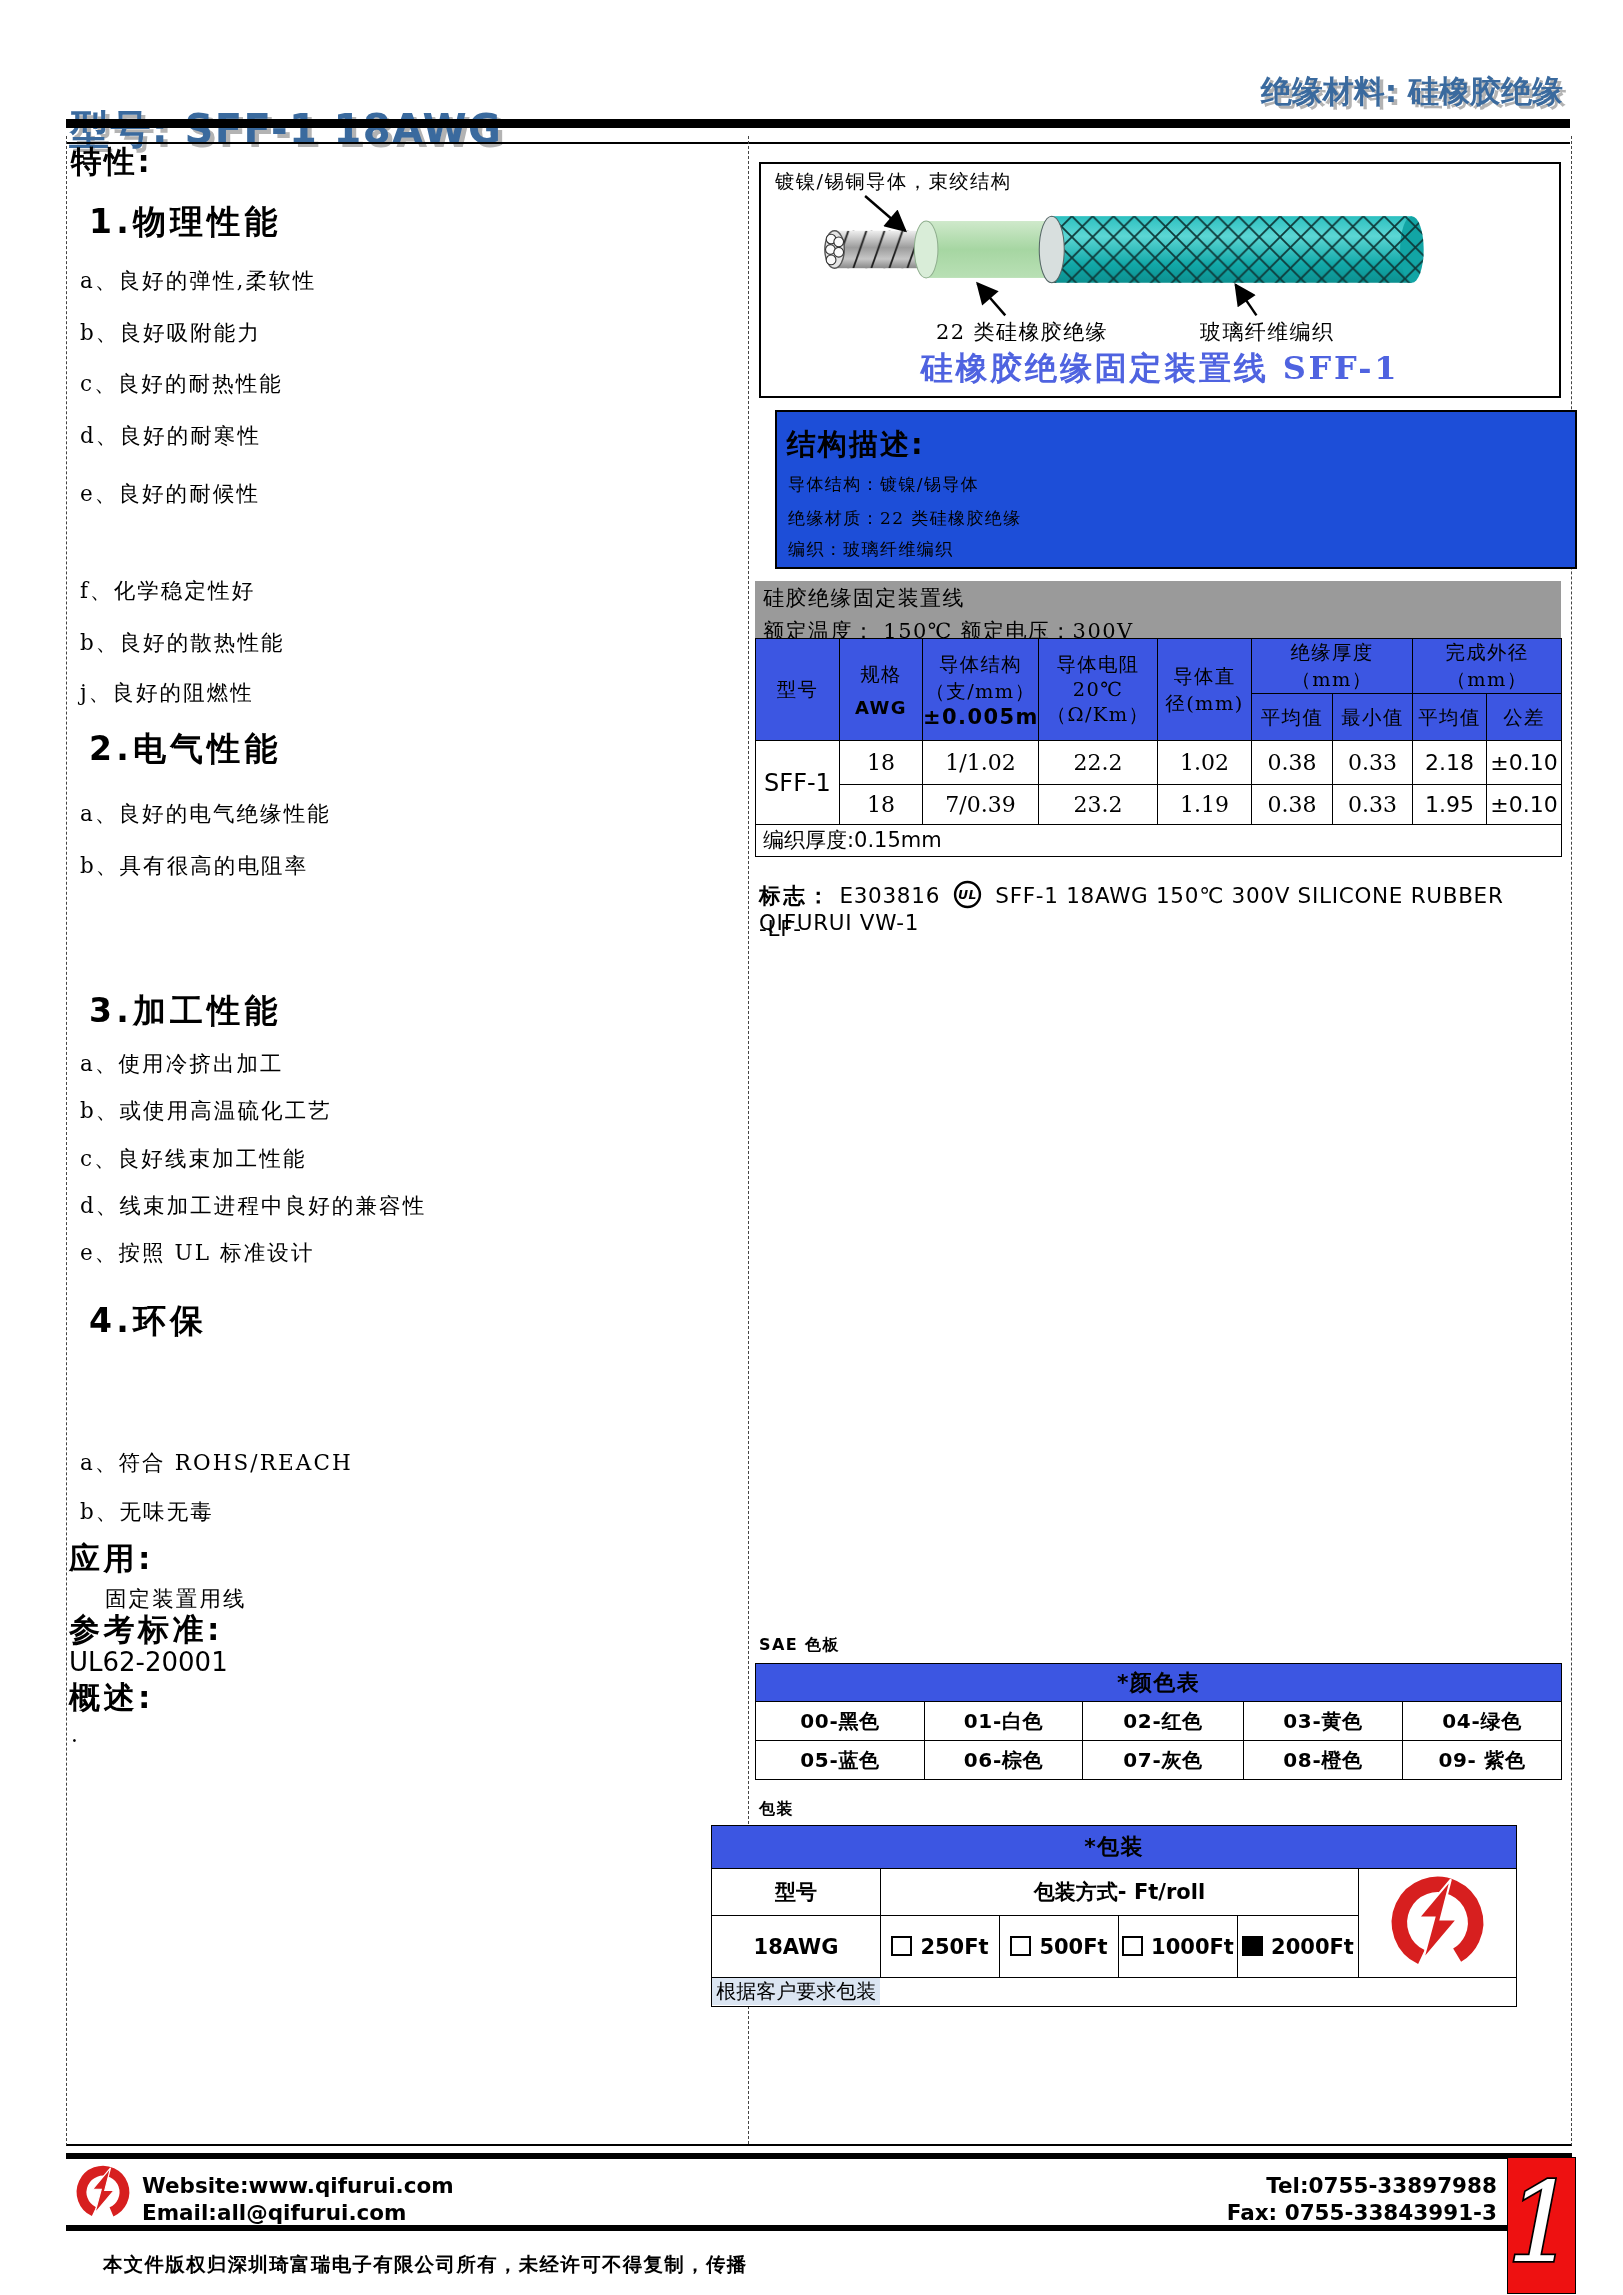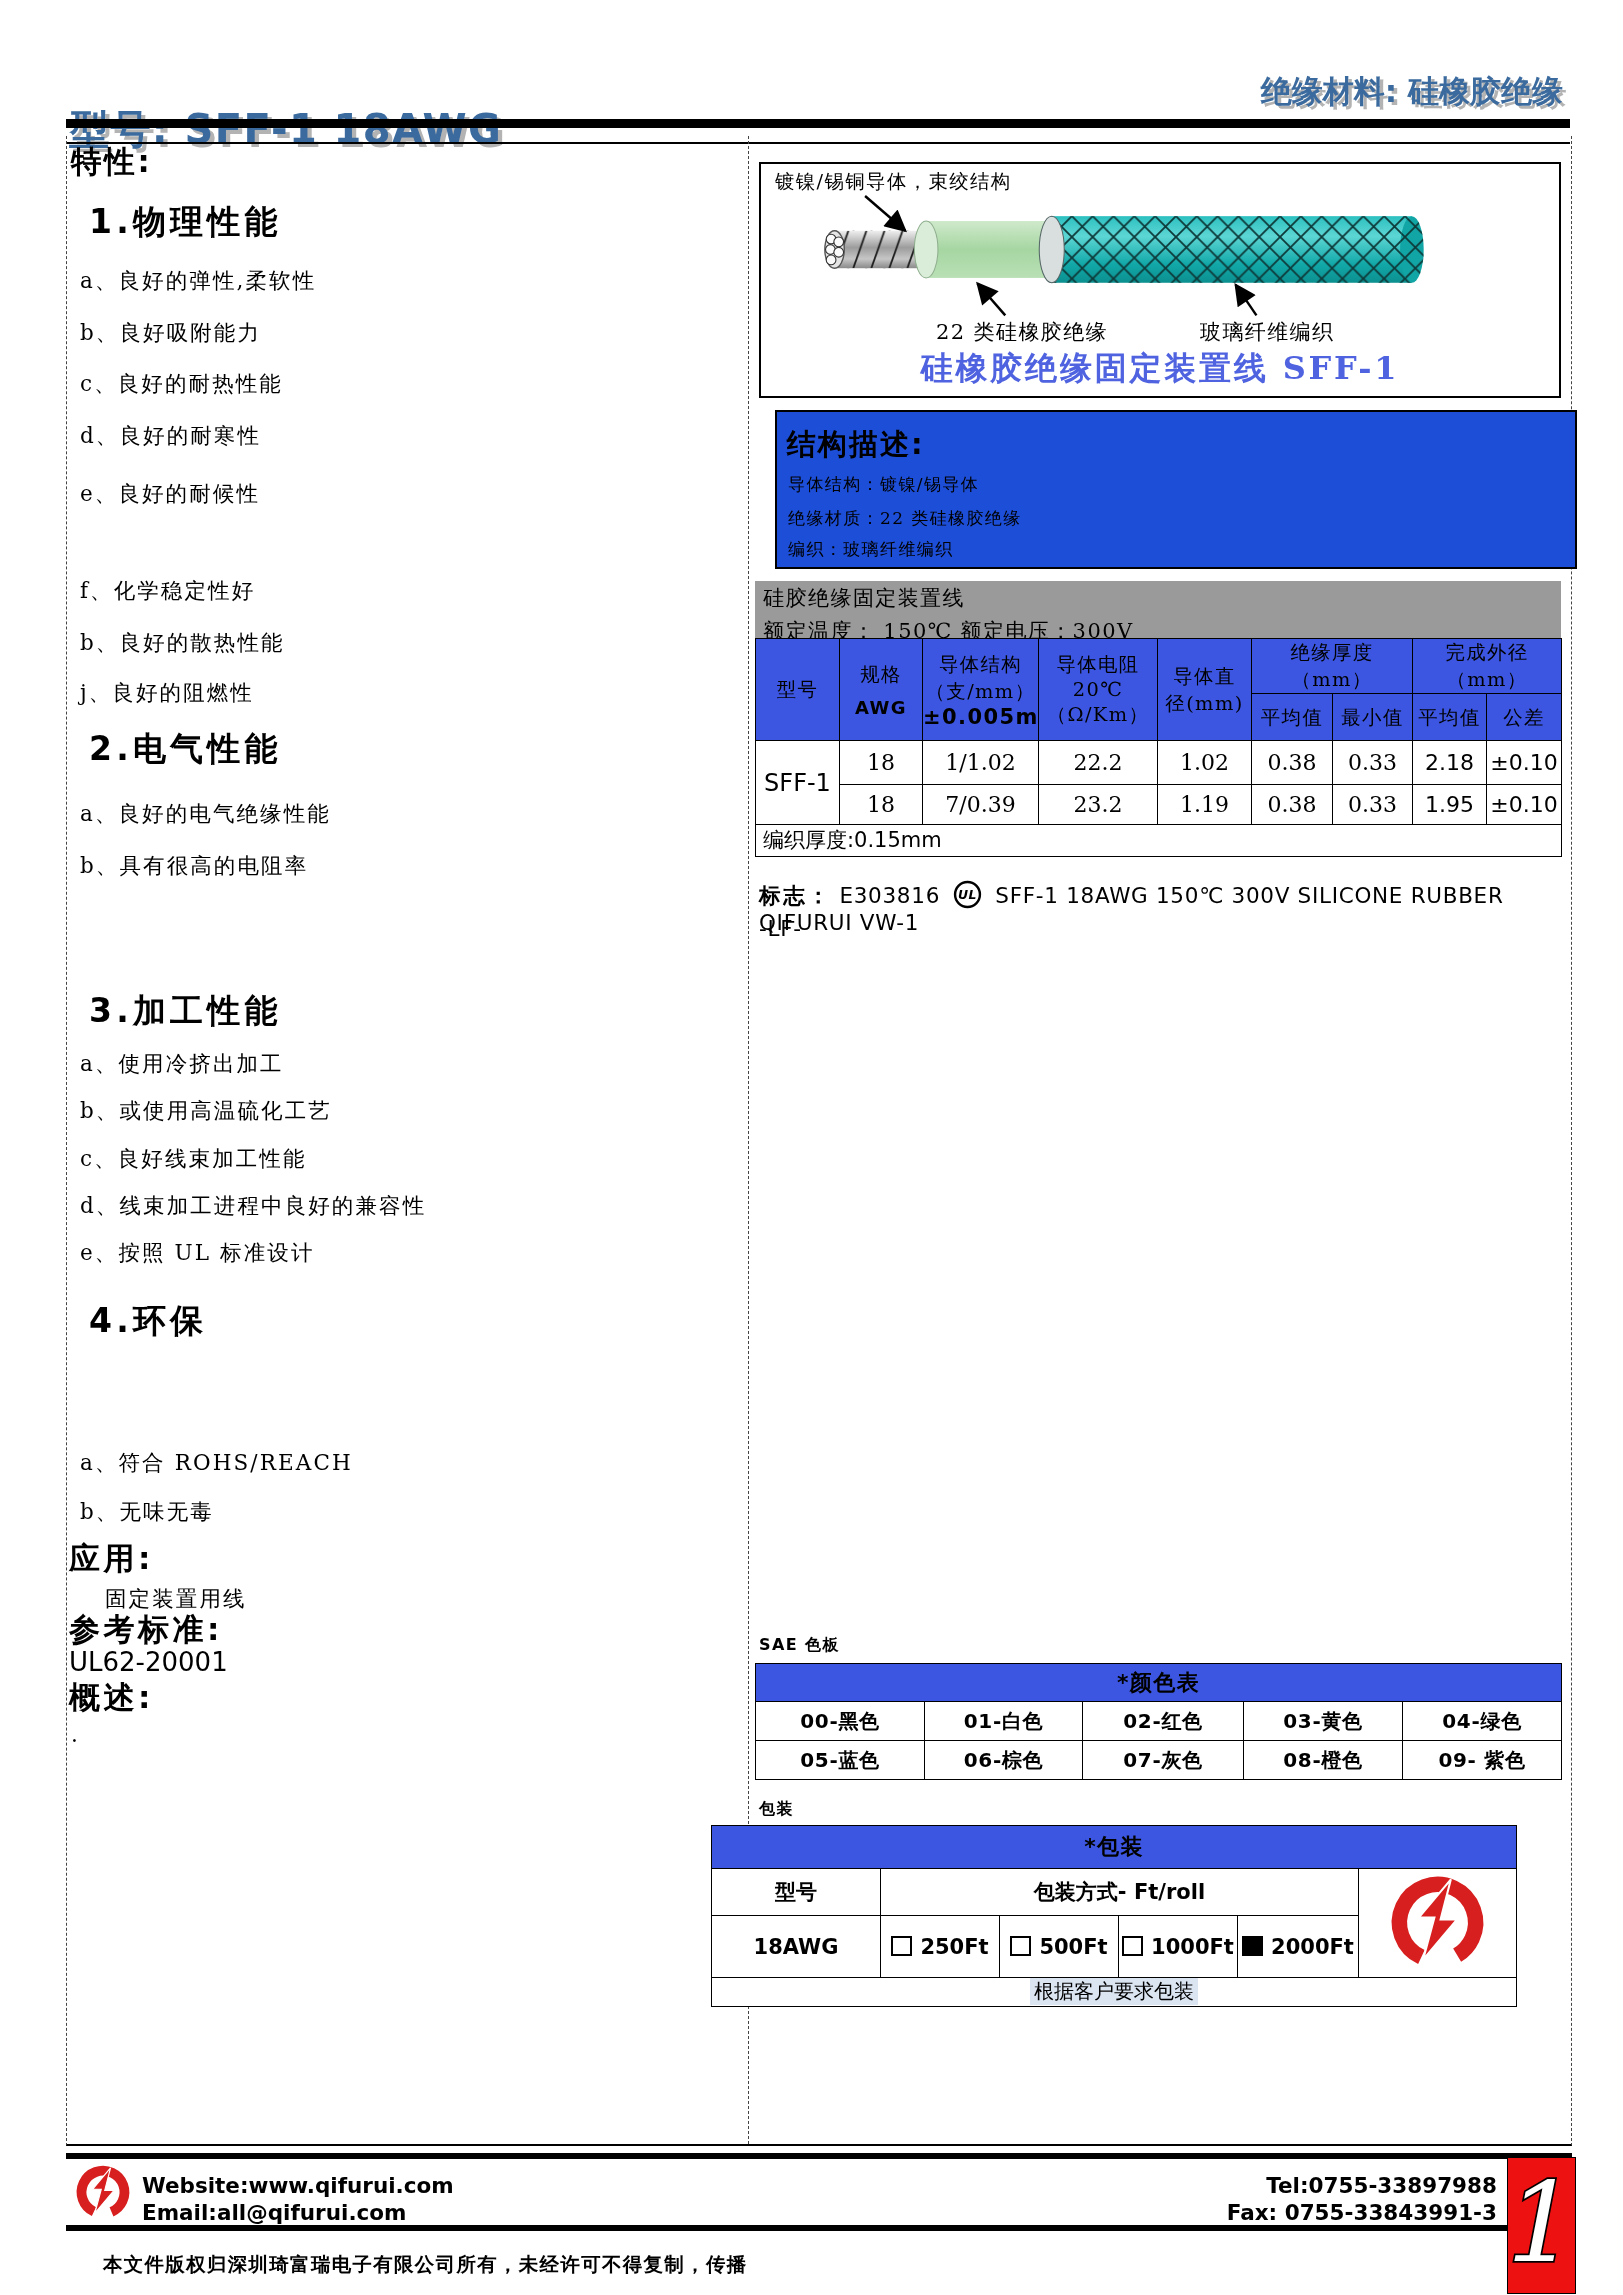--- a/index.html
+++ b/index.html
@@ -67,21 +67,21 @@
   .tbl-label{font-size:16px;font-weight:bold;letter-spacing:1.4px;}
   .ctab{position:absolute;left:755px;top:1663px;width:806px;}
   .ctab th{background:#3c56e2;height:37px;font-size:22px;letter-spacing:1.4px;}
   .ctab td{height:38px;font-size:20px;font-weight:600;background:#fff;letter-spacing:0.7px;}
 
   .ptab{position:absolute;left:711px;top:1825px;width:806px;}
   .ptab th{background:#3c56e2;height:42px;font-size:22px;letter-spacing:1.4px;}
   .ptab td{background:#fff;}
   .ptab .pr1 td{height:44px;font-size:21px;font-weight:bold;}
   .ptab .pr2 td{height:58px;font-size:21px;font-weight:bold;}
-  .ptab .pnote td{height:28px;text-align:center;font-size:20px;font-family:"DejaVu Serif",serif;}
+  .ptab .pnote td{height:28px;text-align:left;font-size:20px;font-family:"DejaVu Serif",serif;}
   .ptab .pnote span{background:#dbe5f2;padding:1.4px 4.2px;}
   .chk{display:inline-block;width:16.7px;height:16.7px;border:2.1px solid #000;margin-right:8.3px;
        vertical-align:-2.8px;}
   .chk.filled{background:#000;}
 
   
   .bar1{left:66px;top:2153px;width:1506px;height:6.2px;background:#000;}
   .bar2{left:66px;top:2225px;width:1442px;height:6.2px;background:#000;}
   .foot-text{font-size:21.5px;font-weight:bold;}
   .foot-right{right:126px;text-align:right;}

